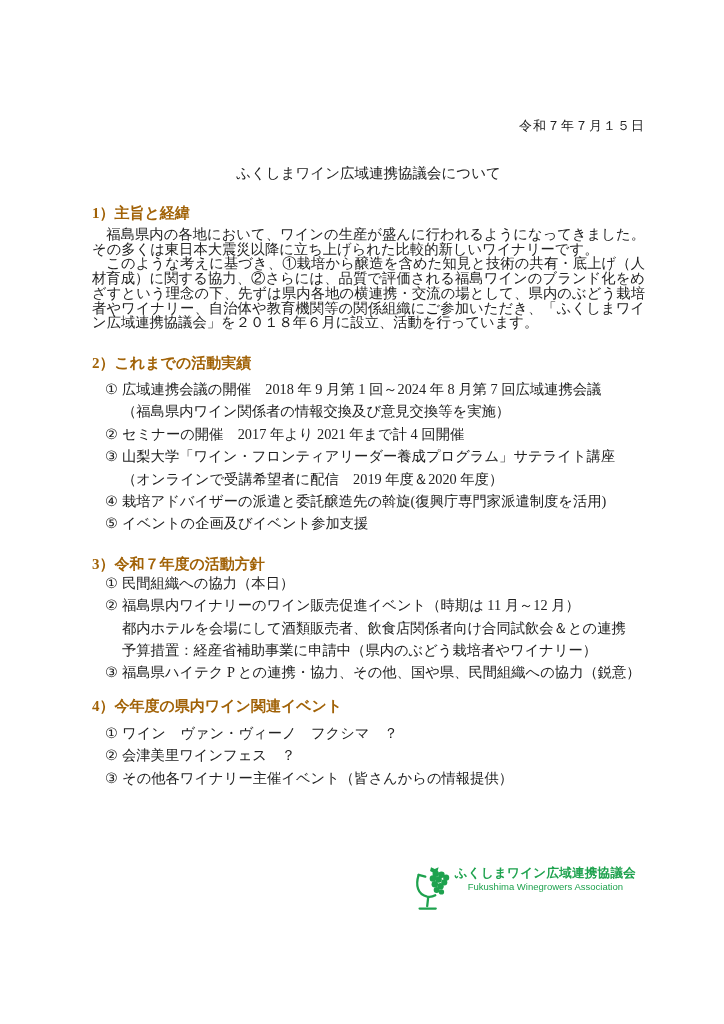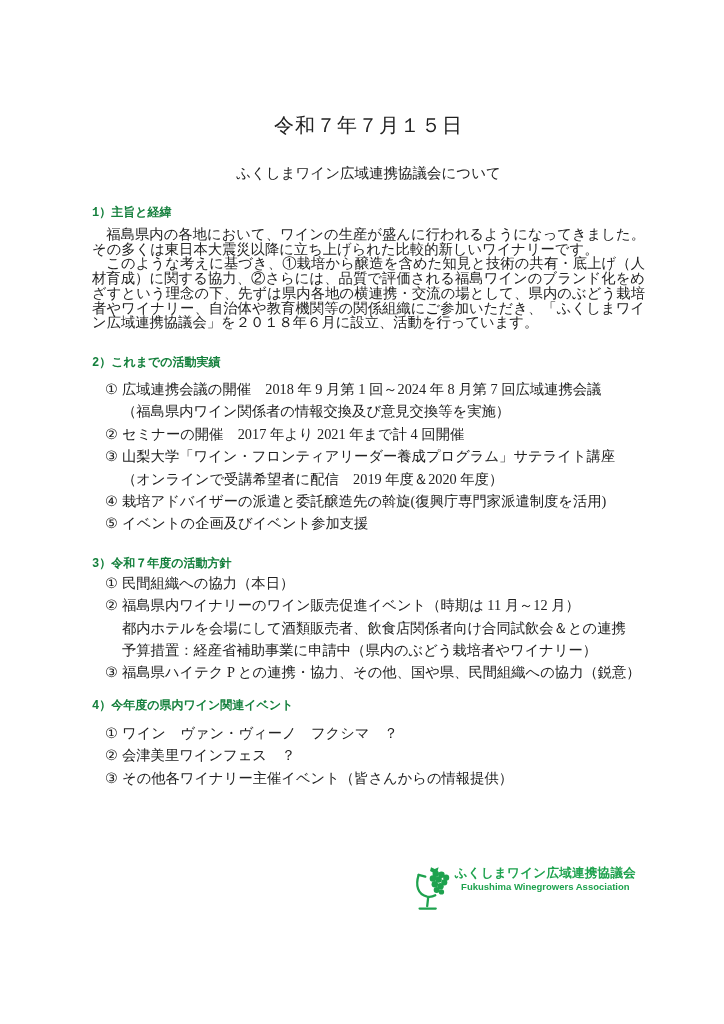--- a/index.html
+++ b/index.html
@@ -10,34 +10,34 @@
     background:#ffffff;
     font-family:"Liberation Serif","DejaVu Serif",serif;
     color:#212121;
     overflow:hidden;
   }
   .content {
     position:absolute; left:92px; top:0; width:553px;
   }
   .date-line {
     margin-top:118px;
-    text-align:center;
-    font-size:20px; line-height:15px;
+    text-align:right;
+    font-size:13px; line-height:15px;
     letter-spacing:1px;
   }
   .doc-title {
     margin-top:33px;
     text-align:center;
     font-size:14.5px; line-height:15px;
   }
   .sec-heading {
-    font-family:Liberation Mono, monospace;
+    font-family:Liberation Serif, serif;
     font-weight:bold;
-    font-size:12px; line-height:16px;
-    color:#15803d;
+    font-size:15px; line-height:16px;
+    color:#a16207;
   }
   #s1h { margin-top:24px; margin-bottom:6px; }
   #s2h { margin-top:25px; margin-bottom:7px; }
   #s3h { margin-top:21px; }
   #s4h { margin-top:14px; margin-bottom:8px; }
   .para {
     margin:0;
     font-size:14.3px; line-height:14.7px;
     text-indent:1em;
     text-align:justify;
@@ -62,21 +62,21 @@
   .logo-jp {
     font-family:"Liberation Sans","DejaVu Sans",sans-serif;
     font-weight:bold;
     font-size:12.5px; line-height:15px;
     letter-spacing:0.3px;
     color:#1ea24e;
     white-space:nowrap;
   }
   .logo-en {
     font-family:"Liberation Sans","DejaVu Sans",sans-serif;
-    font-weight:bold;
+    font-weight:normal;
     font-size:9.5px; line-height:12px;
     color:#1ea24e;
     text-align:center;
     white-space:nowrap;
   }
 </style>
 </head>
 <body>
 
 <div class="page">

